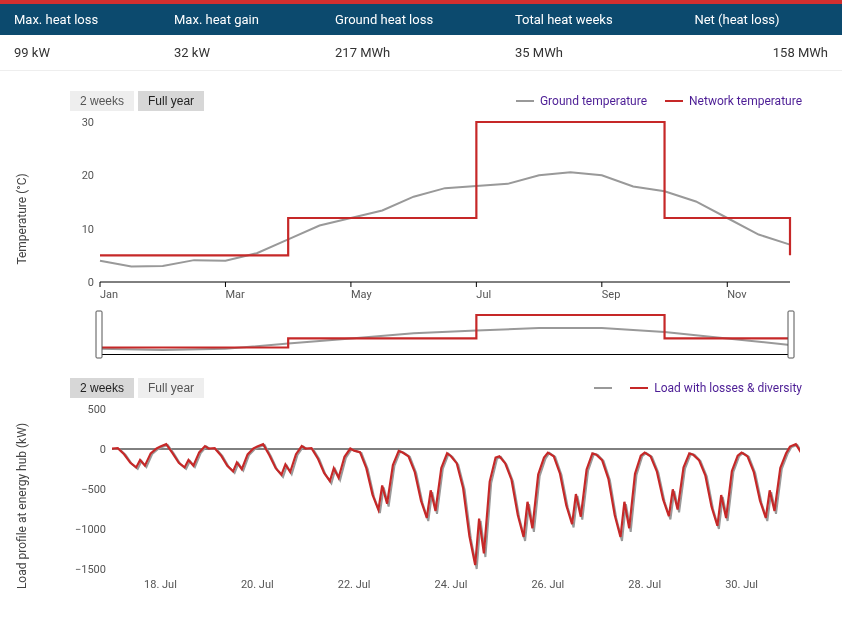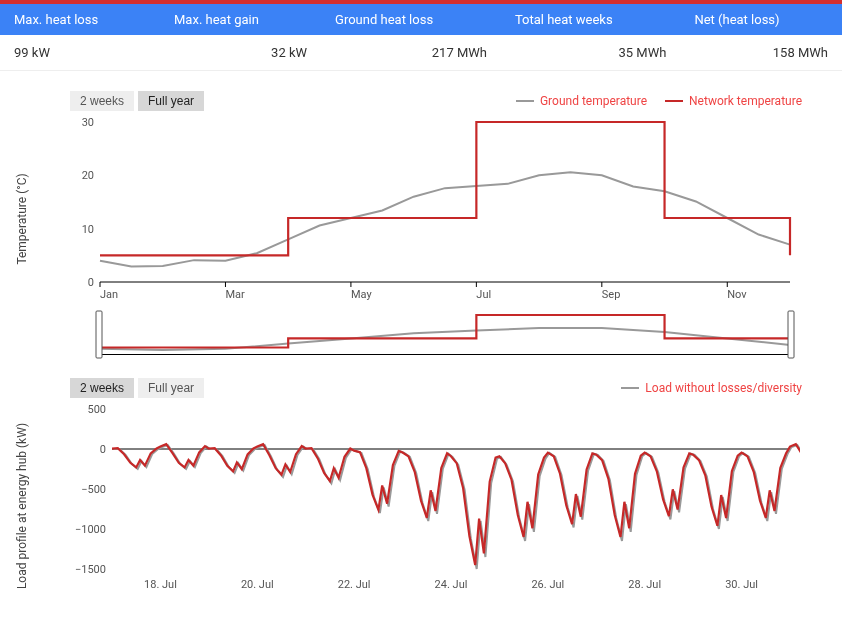--- a/index.html
+++ b/index.html
@@ -10,32 +10,32 @@
     font-size: 13px;
     color: #333;
     background: #fff;
     width: 842px;
   }
   .stats-table {
     width: 100%;
     border-top: 4px solid #d32f2f;
     border-collapse: collapse;
   }
-  .stats-table thead tr { background: #3b82f6; color: #fff; }
+  .stats-table thead tr { background: #0c4a6e; color: #fff; }
   .stats-table th {
     padding: 8px 14px;
     font-weight: 400;
     font-size: 13px;
     text-align: left;
   }
   .stats-table th:first-child { text-align: left; }
   .stats-table th:last-child { text-align: left; }
   .stats-table td {
     padding: 10px 14px;
-    text-align: right;
+    text-align: left;
     border-bottom: 1px solid #eee;
   }
   .stats-table td:first-child { text-align: left; }
   .stats-table td:last-child { text-align: right; }
   .chart-area { padding: 20px 40px 10px 70px; position: relative; }
   .chart-controls {
     display: flex;
     align-items: center;
     gap: 4px;
     margin-bottom: 6px;
@@ -44,21 +44,21 @@
   .btn {
     border: none;
     background: #eee;
     color: #555;
     padding: 3px 10px;
     border-radius: 0;
     font-size: 12px;
     cursor: pointer;
   }
   .btn.active { background: #d7d7d7; color: #222; }
-  .legend-item { display: flex; align-items: center; gap: 6px; font-size: 12px; color: #ef4444; margin-left: 14px; }
+  .legend-item { display: flex; align-items: center; gap: 6px; font-size: 12px; color: #4c1d95; margin-left: 14px; }
   .legend-swatch { width: 18px; height: 2px; }
   .chart-box { position: relative; }
   .y-axis-label {
     position: absolute;
     left: -48px;
     top: 50%;
     transform: translateX(-50%) rotate(-90deg);
     transform-origin: center;
     font-size: 12px;
     color: #444;
@@ -143,21 +143,24 @@
     </svg>
 </div>
 
 <div class="chart-area" style="padding-top:6px">
   <div class="chart-controls">
     <button class="btn active">2 weeks</button>
     <button class="btn">Full year</button>
     <div class="spacer"></div>
     <div class="legend-item">
       <span class="legend-swatch" style="background:#999"></span>
-      <span>Load without losses/diversity</span>
+    </div>
+    <div class="legend-item">
+      <span class="legend-swatch" style="background:#c62828"></span>
+      <span>Load with losses &amp; diversity</span>
     </div>
   </div>
 
   <div class="chart-box">
     <div class="y-axis-label">Load profile at energy hub (kW)</div>
     <svg id="svg-chart2" width="730" height="190">
         <text class="tick-label" x="36" y="169" text-anchor="end">−1500</text>
         <text class="tick-label" x="36" y="129" text-anchor="end">−1000</text>
         <text class="tick-label" x="36" y="89" text-anchor="end">−500</text>
         <text class="tick-label" x="36" y="49" text-anchor="end">0</text>

